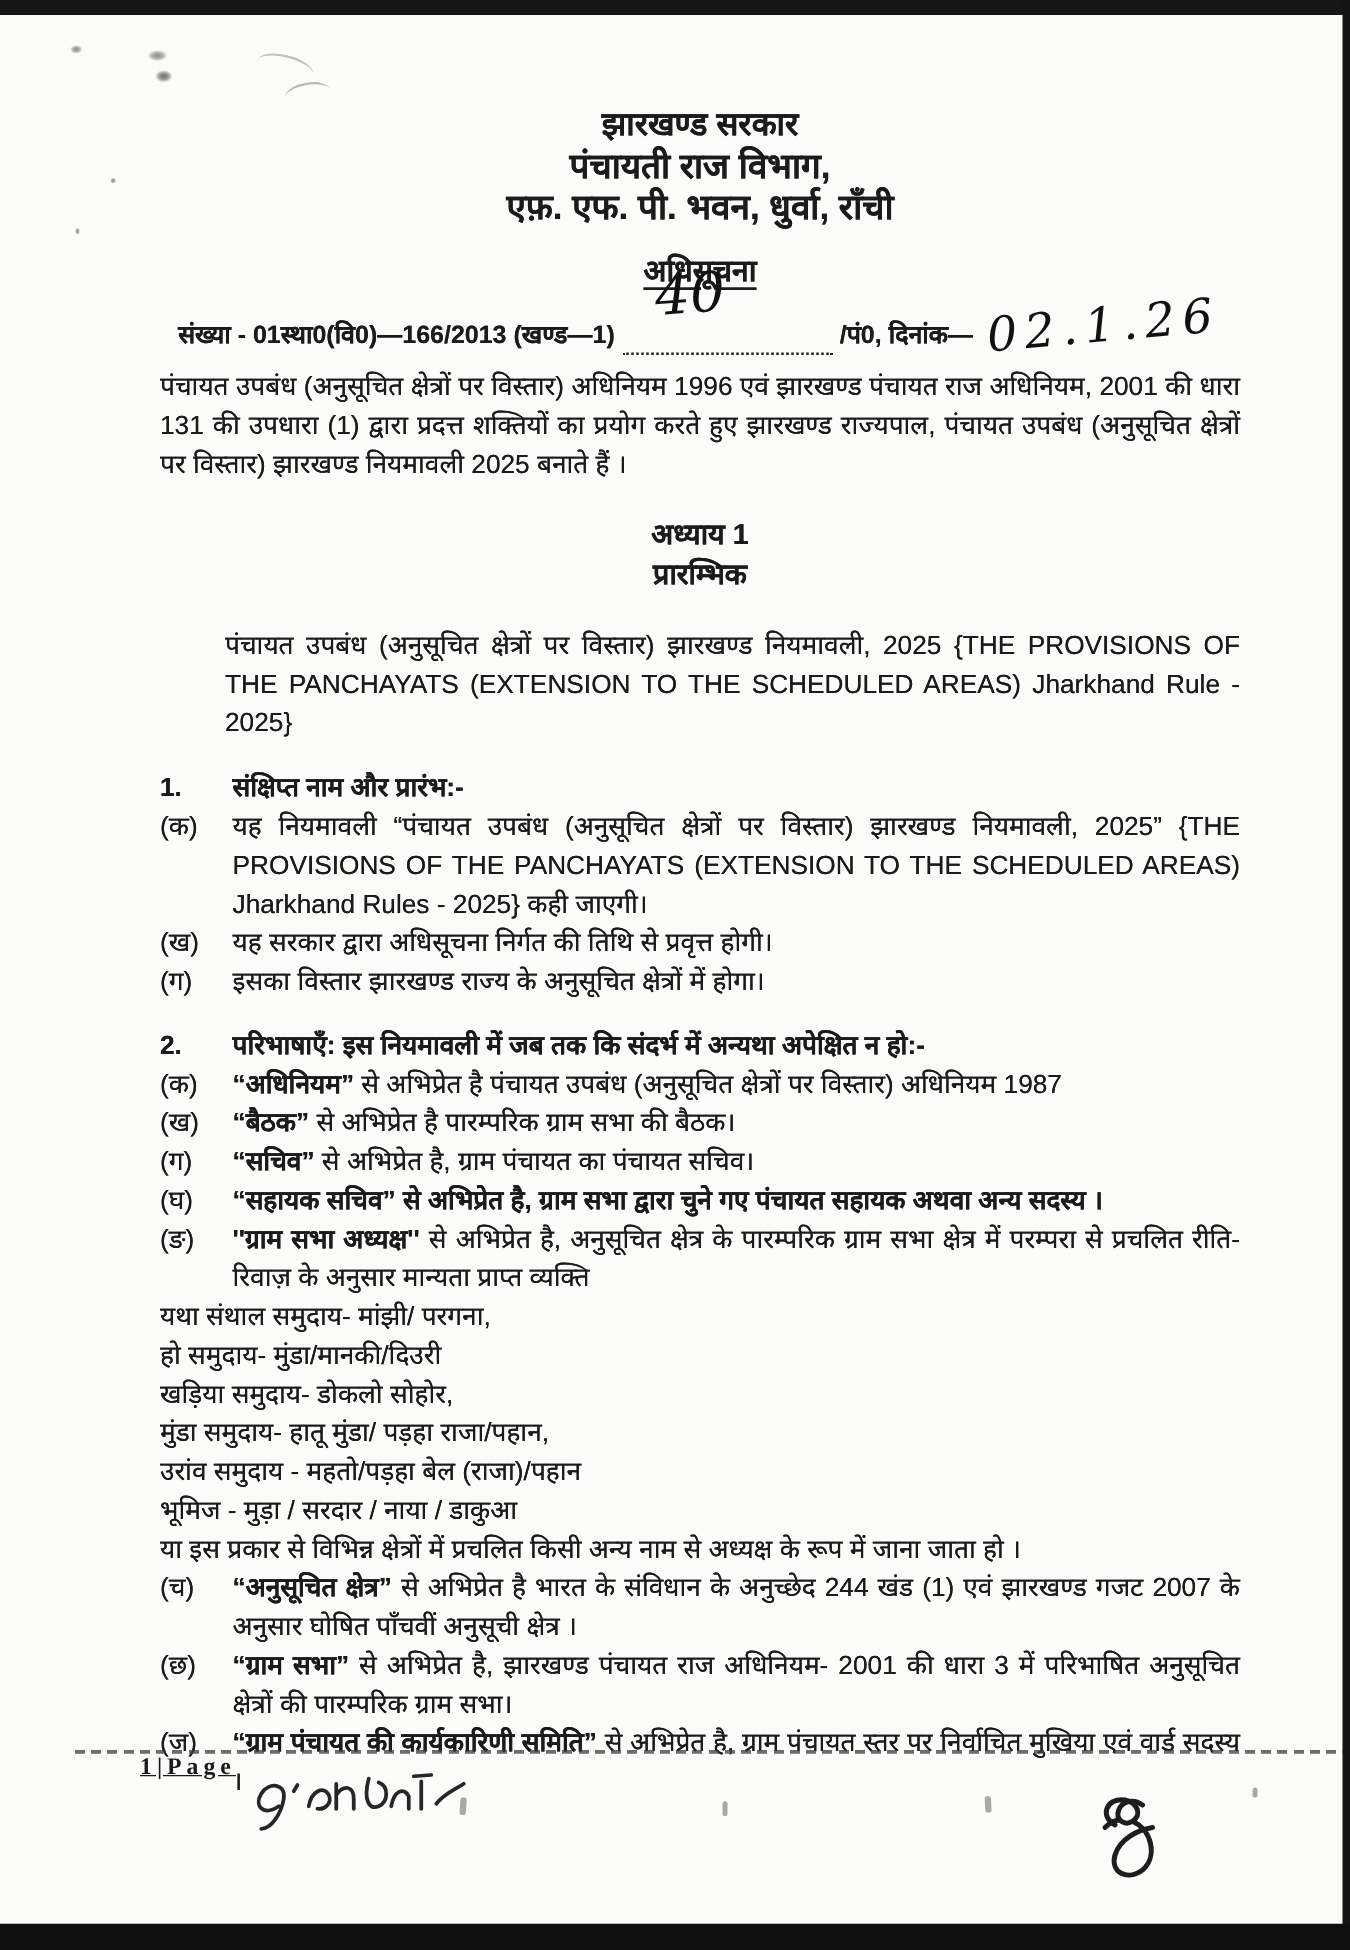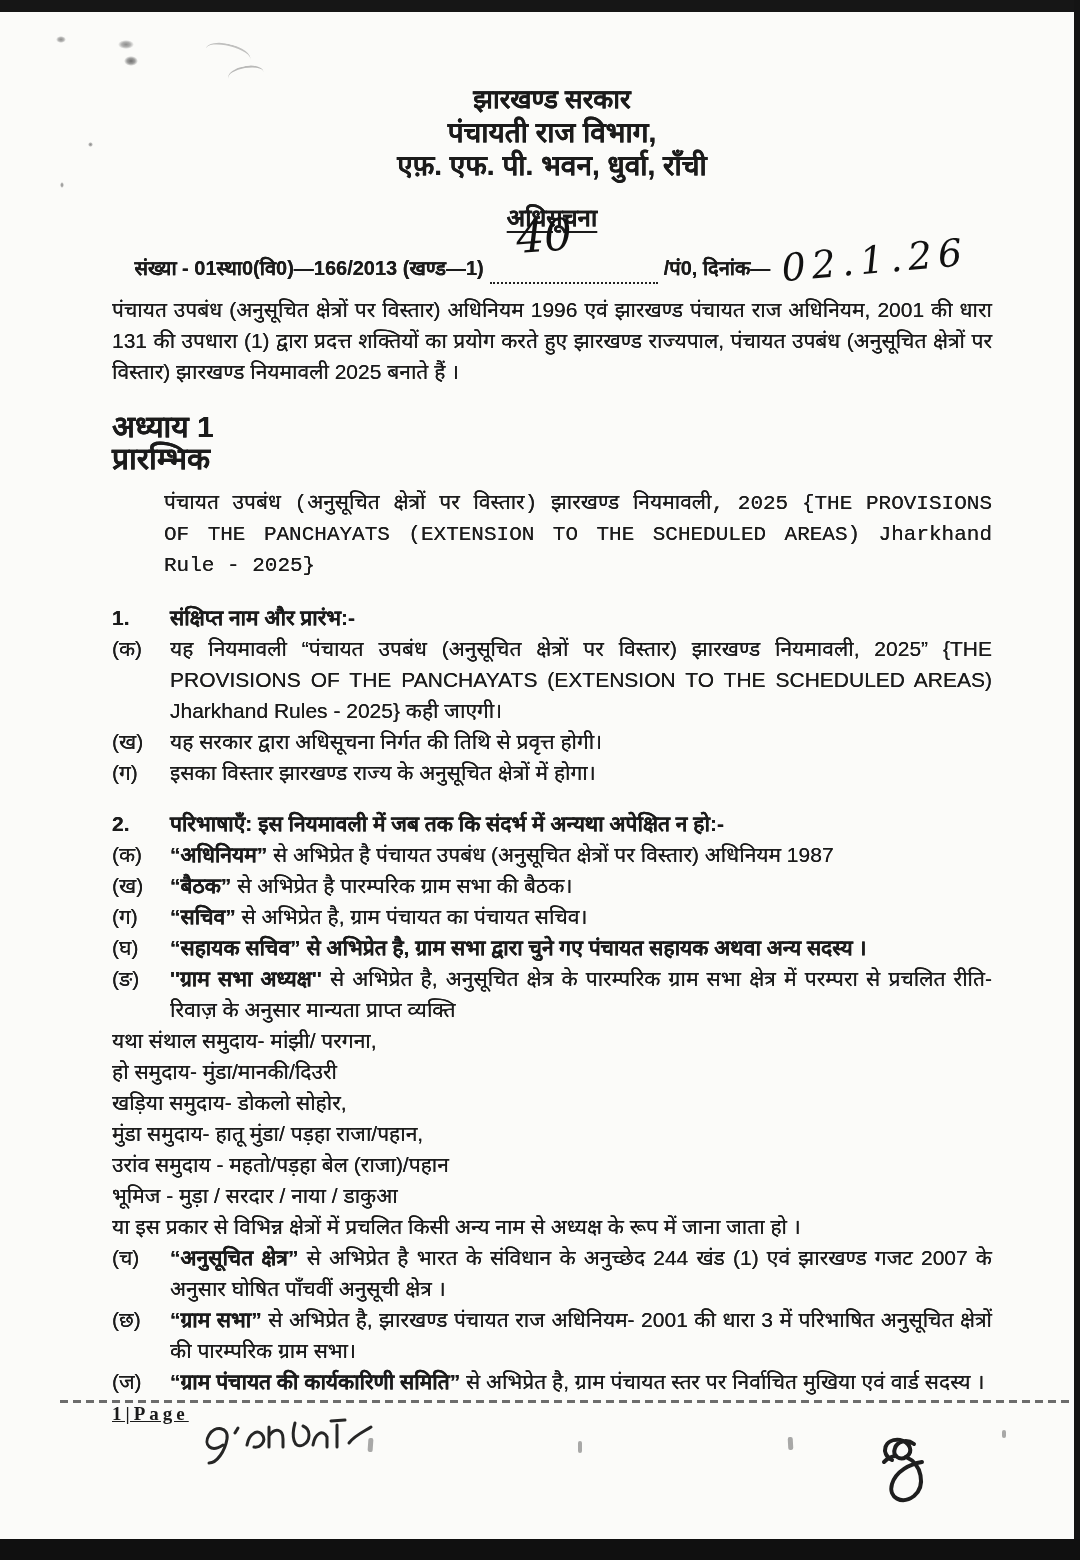--- a/index.html
+++ b/index.html
@@ -7,37 +7,37 @@
         font-family:"Liberation Sans","DejaVu Sans",sans-serif;color:#1b1b1b;}
   
   .scan-top{position:absolute;top:0;left:0;right:0;height:12px;background:#161616;}
   .scan-bottom{position:absolute;bottom:0;left:0;right:0;height:21px;background:#101010;}
   .scan-right{position:absolute;top:0;right:0;bottom:0;width:6px;background:#141414;}
   
   .blob{position:absolute;background:radial-gradient(closest-side,#333 0%,#777 55%,transparent 100%);border-radius:50%;opacity:.55;}
   .arc{position:absolute;border-top:2px solid #6a6a6a;border-radius:50%;opacity:.4;}
   .tick{position:absolute;background:#555;opacity:.5;border-radius:2px;}
 
-  .content{position:absolute;left:112px;right:88px;top:82px;font-size:21px;line-height:31px;
+  .content{position:absolute;left:128px;right:88px;top:82px;font-size:21px;line-height:31px;
            text-shadow:0 0 .4px #222;}
   .center{text-align:center;}
   .h-org{font-size:26px;font-weight:700;line-height:34px;}
   .h-sub{font-size:28px;font-weight:700;line-height:33px;}
   .notice{margin-top:20px;font-size:24px;font-weight:700;text-decoration:underline;
           text-underline-offset:5px;text-decoration-thickness:2px;}
 
   .ref{margin-top:20px;font-weight:700;font-size:20px;white-space:nowrap;display:flex;align-items:flex-end;justify-content:center;}
   .dotline{position:relative;display:inline-block;width:168px;height:28px;border-bottom:2.5px dotted #222;margin:0 6px;flex:0 0 auto;}
   .hw{font-family:"DejaVu Serif",serif;font-style:italic;font-weight:400;color:#111;text-shadow:none;}
   .hw-num{position:absolute;left:26px;top:-34px;font-size:44px;transform:rotate(-4deg);}
   .hw-date{display:inline-block;font-size:38px;letter-spacing:6px;transform:rotate(-5deg) translateY(-8px);margin-left:12px;}
 
   .intro{margin-top:10px;text-align:justify;}
-  .chapter{margin-top:24px;text-align:left;font-weight:700;font-size:30px;line-height:32px;}
-  .rule-title{margin-top:13px;margin-left:52px;text-align:justify;font-family:Liberation Mono, monospace;}
+  .chapter{margin-top:24px;text-align:center;font-weight:700;font-size:23px;line-height:32px;}
+  .rule-title{margin-top:26px;margin-left:52px;text-align:justify;}
 
   .section{margin-top:20px;}
   .row{display:flex;}
   .row .lbl{flex:0 0 58px;}
   .row .txt{flex:1;text-align:justify;}
   .sec-head .lbl,.sec-head .txt{font-weight:700;}
   .sec-head .rest{font-weight:700;}
   .term{font-weight:700;}
   .strong-row .txt,.strong-row .txt span{font-weight:700;}
   .sub{line-height:31px;}

